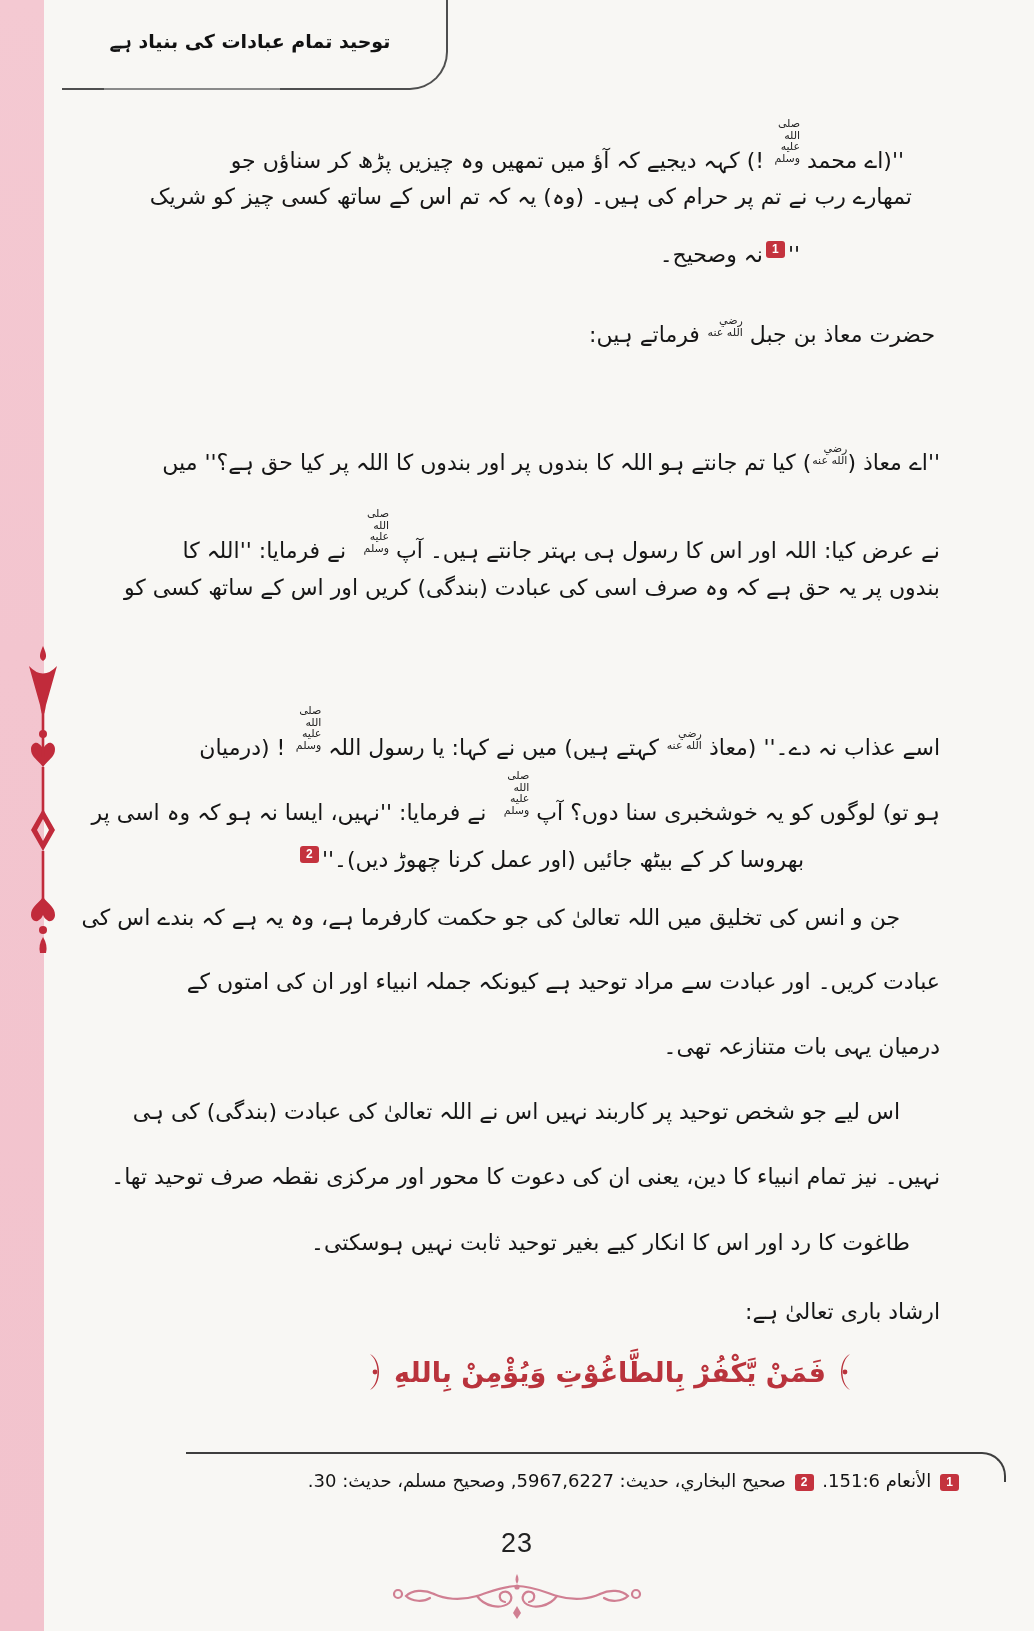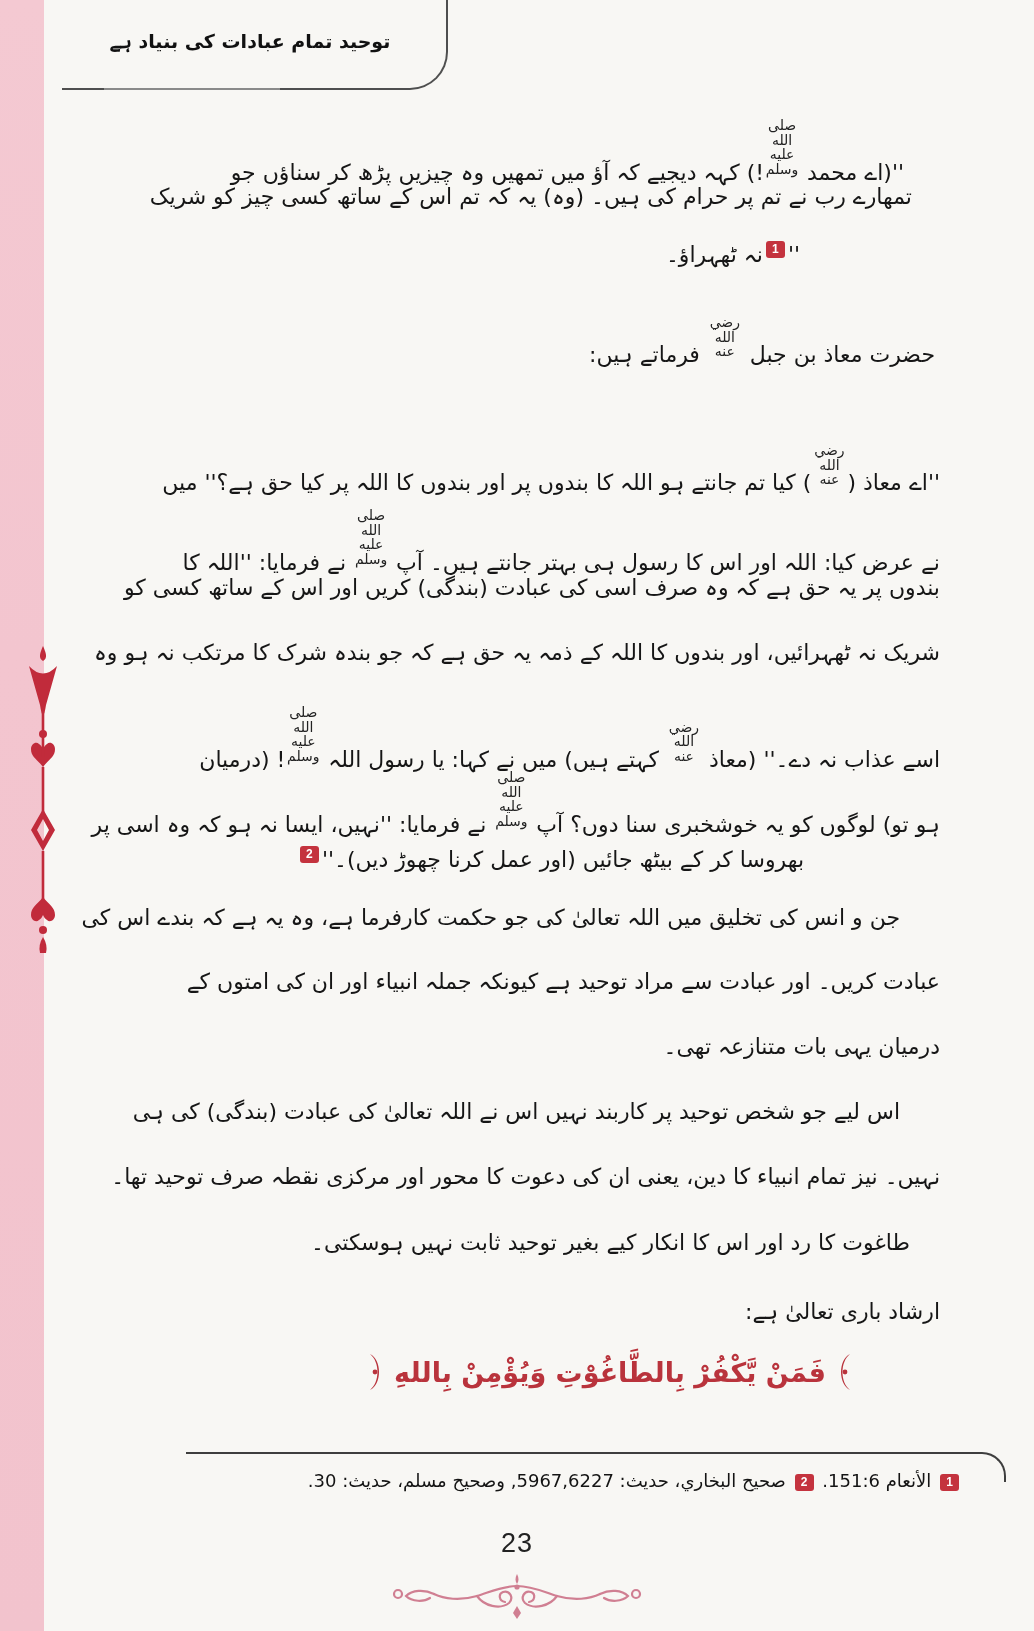--- a/index.html
+++ b/index.html
@@ -53,22 +53,22 @@
   .ln12{top:845px;right:230px;}
   .ln13{top:903px;right:134px;}
   .ln14{top:967px;right:94px;}
   .ln15{top:1032px;right:94px;margin-left:41px;}
   .ln16{top:1097px;right:134px;}
   .ln17{top:1162px;right:94px;}
   .ln18{top:1228px;right:124px;}
   .ln19{top:1297px;right:94px;}
   .seg-x{}
   .seg-h{
-    display:inline-block;font-size:14px;line-height:1.05;max-width:36px;
-    white-space:normal;text-align:center;vertical-align:6px;color:#222;
+    display:inline-block;font-size:11px;line-height:1.05;max-width:36px;
+    white-space:normal;text-align:right;vertical-align:6px;color:#222;
     direction:rtl;
   }
   .seg-m{
     display:inline-block;min-width:17px;height:17px;line-height:17px;
     background:#c4333e;color:#fff;border-radius:3px;
     font-family:"Liberation Sans", sans-serif;font-size:12px;font-weight:bold;
     text-align:center;vertical-align:9px;margin:0 3px;padding:0 1px;
   }
   .seg-n{direction:ltr;unicode-bidi:embed;}
   
@@ -127,26 +127,25 @@
       <path d="M15,164 L27,185 L15,206 L3,185 Z M15,174 L9,185 L15,196 L21,185 Z" fill-rule="evenodd"></path>
       <rect x="13.7" y="206" width="2.6" height="48"></rect>
       <path d="M15,252 C21,260 27,262 27,270 C27,275 22,278 19,275 C17,274 16,272 15,270 C14,272 13,274 11,275 C8,278 3,275 3,270 C3,262 9,260 15,252 Z"></path>
       <circle cx="15" cy="285" r="4"></circle>
       <path d="M15,292 Q20,300 18,308 L12,308 Q10,300 15,292 Z"></path>
     </g>
   </svg>
 
   <div class="line ln1"><span class="seg-x">''(اے محمد </span><span class="seg-h">صلى الله عليه وسلم</span><span class="seg-x">!) کہہ دیجیے کہ آؤ میں تمھیں وہ چیزیں پڑھ کر سناؤں جو</span></div>
   <div class="line ln2"><span class="seg-x">تمھارے رب نے تم پر حرام کی ہیں۔ (وہ) یہ کہ تم اس کے ساتھ کسی چیز کو شریک</span></div>
-  <div class="line ln3"><span class="seg-x">نہ ٹھہراؤ۔</span><span class="seg-m">1</span><span class="seg-x">''</span></div>
+  <div class="line ln3"><span class="seg-x">نہ وصحیح۔</span><span class="seg-m">1</span><span class="seg-x">''</span></div>
   <div class="line ln4"><span class="seg-x">حضرت معاذ بن جبل </span><span class="seg-h">رضي الله عنه</span><span class="seg-x"> فرماتے ہیں:</span></div>
   <div class="line ln6"><span class="seg-x">''اے معاذ (</span><span class="seg-h">رضي الله عنه</span><span class="seg-x">) کیا تم جانتے ہو اللہ کا بندوں پر اور بندوں کا اللہ پر کیا حق ہے؟'' میں</span></div>
   <div class="line ln7"><span class="seg-x">نے عرض کیا: اللہ اور اس کا رسول ہی بہتر جانتے ہیں۔ آپ </span><span class="seg-h">صلى الله عليه وسلم</span><span class="seg-x"> نے فرمایا: ''اللہ کا</span></div>
   <div class="line ln8"><span class="seg-x">بندوں پر یہ حق ہے کہ وہ صرف اسی کی عبادت (بندگی) کریں اور اس کے ساتھ کسی کو</span></div>
-  <div class="line ln9"><span class="seg-x">شریک نہ ٹھہرائیں، اور بندوں کا اللہ کے ذمہ یہ حق ہے کہ جو بندہ شرک کا مرتکب نہ ہو وہ</span></div>
   <div class="line ln10"><span class="seg-x">اسے عذاب نہ دے۔'' (معاذ </span><span class="seg-h">رضي الله عنه</span><span class="seg-x"> کہتے ہیں) میں نے کہا: یا رسول اللہ </span><span class="seg-h">صلى الله عليه وسلم</span><span class="seg-x">! (درمیان</span></div>
   <div class="line ln11"><span class="seg-x">ہو تو) لوگوں کو یہ خوشخبری سنا دوں؟ آپ </span><span class="seg-h">صلى الله عليه وسلم</span><span class="seg-x"> نے فرمایا: ''نہیں، ایسا نہ ہو کہ وہ اسی پر</span></div>
   <div class="line ln12"><span class="seg-x">بھروسا کر کے بیٹھ جائیں (اور عمل کرنا چھوڑ دیں)۔''</span><span class="seg-m">2</span></div>
   <div class="line ln13"><span class="seg-x">جن و انس کی تخلیق میں اللہ تعالیٰ کی جو حکمت کارفرما ہے، وہ یہ ہے کہ بندے اس کی</span></div>
   <div class="line ln14"><span class="seg-x">عبادت کریں۔ اور عبادت سے مراد توحید ہے کیونکہ جملہ انبیاء اور ان کی امتوں کے</span></div>
   <div class="line ln15"><span class="seg-x">درمیان یہی بات متنازعہ تھی۔</span></div>
   <div class="line ln16"><span class="seg-x">اس لیے جو شخص توحید پر کاربند نہیں اس نے اللہ تعالیٰ کی عبادت (بندگی) کی ہی</span></div>
   <div class="line ln17"><span class="seg-x">نہیں۔ نیز تمام انبیاء کا دین، یعنی ان کی دعوت کا محور اور مرکزی نقطہ صرف توحید تھا۔</span></div>
   <div class="line ln18"><span class="seg-x">طاغوت کا رد اور اس کا انکار کیے بغیر توحید ثابت نہیں ہوسکتی۔</span></div>
   <div class="line ln19"><span class="seg-x">ارشاد باری تعالیٰ ہے:</span></div>

